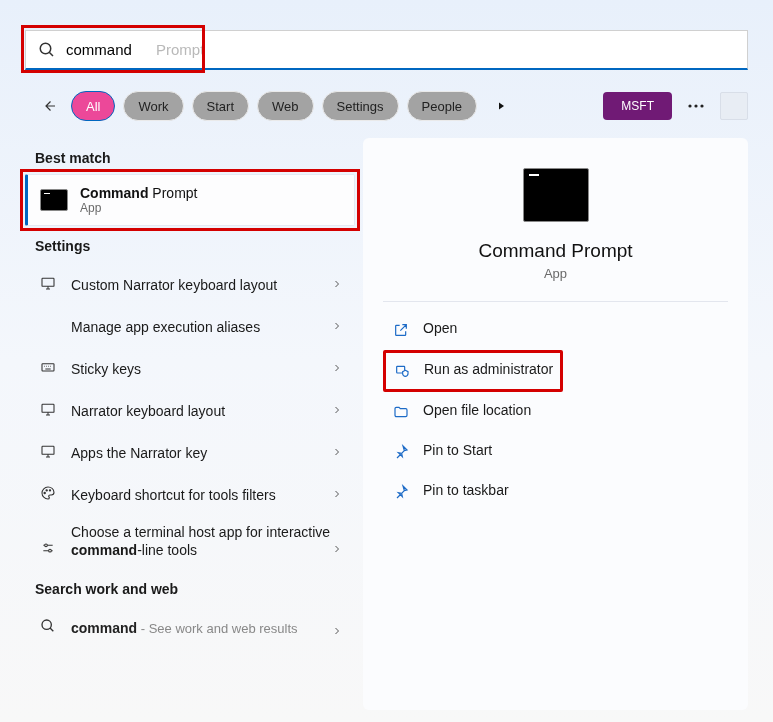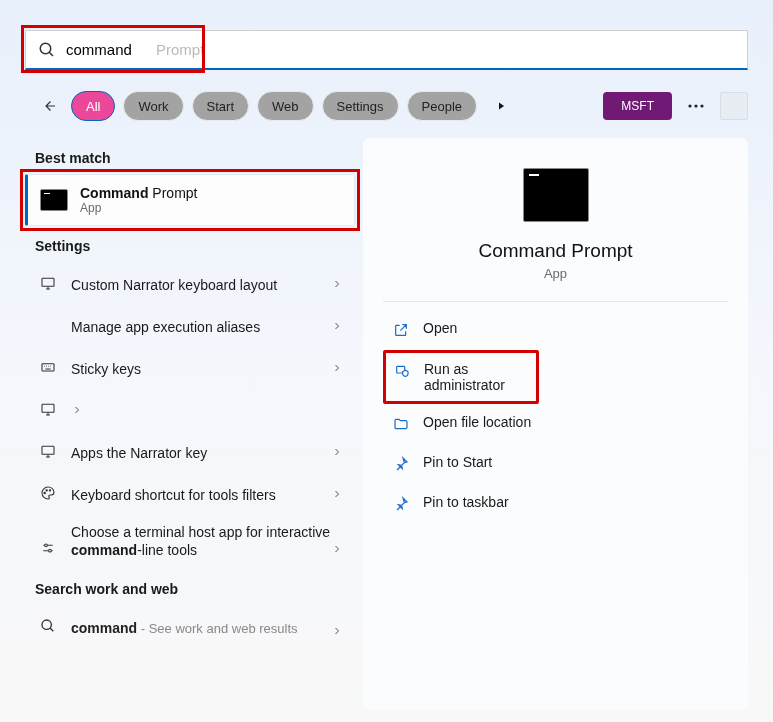--- a/index.html
+++ b/index.html
@@ -149,20 +149,21 @@
             <path d="M9 6l6 6-6 6"></path>
           </svg></span>
       </div>
       <div class="item-row">
         <div class="item-icon">
           <svg width="16" height="16" viewBox="0 0 24 24" fill="none" stroke="#333" stroke-width="1.6">
             <rect x="3" y="5" width="18" height="12" rx="1"></rect>
             <path d="M9 21h6M12 17v4"></path>
           </svg>
         </div>
+        <div class="item-label">Narrator keyboard layout</div>
         <span class="chev"><svg width="12" height="12" viewBox="0 0 24 24" fill="none" stroke="#555" stroke-width="2">
             <path d="M9 6l6 6-6 6"></path>
           </svg></span>
       </div>
       <div class="item-row">
         <div class="item-icon">
           <svg width="16" height="16" viewBox="0 0 24 24" fill="none" stroke="#333" stroke-width="1.6">
             <rect x="3" y="5" width="18" height="12" rx="1"></rect>
             <path d="M9 21h6M12 17v4"></path>
           </svg>
@@ -223,21 +224,21 @@
   <hr>
   <div id="action-list">
       <div class="action-row">
         <div class="action-icon">
           <svg width="16" height="16" viewBox="0 0 24 24" fill="none" stroke="#1d6bc7" stroke-width="1.8">
             <path d="M14 4h6v6M20 4l-9 9M19 14v5a1 1 0 0 1-1 1H5a1 1 0 0 1-1-1V6a1 1 0 0 1 1-1h5"></path>
           </svg>
         </div>
         <div class="action-label">Open</div>
       </div>
-      <div class="action-row red-box-action" style="width: 156px;">
+      <div class="action-row red-box-action" style="width: 180px;">
         <div class="action-icon">
           <svg width="16" height="16" viewBox="0 0 24 24" fill="none" stroke="#1d6bc7" stroke-width="1.8">
             <rect x="4" y="5" width="12" height="10" rx="1"></rect>
             <path d="M17 11l4 2v3c0 2-2 4-4 4s-4-2-4-4v-3z" fill="#fff"></path>
           </svg>
         </div>
         <div class="action-label">Run as administrator</div>
       </div>
       <div class="action-row">
         <div class="action-icon">

